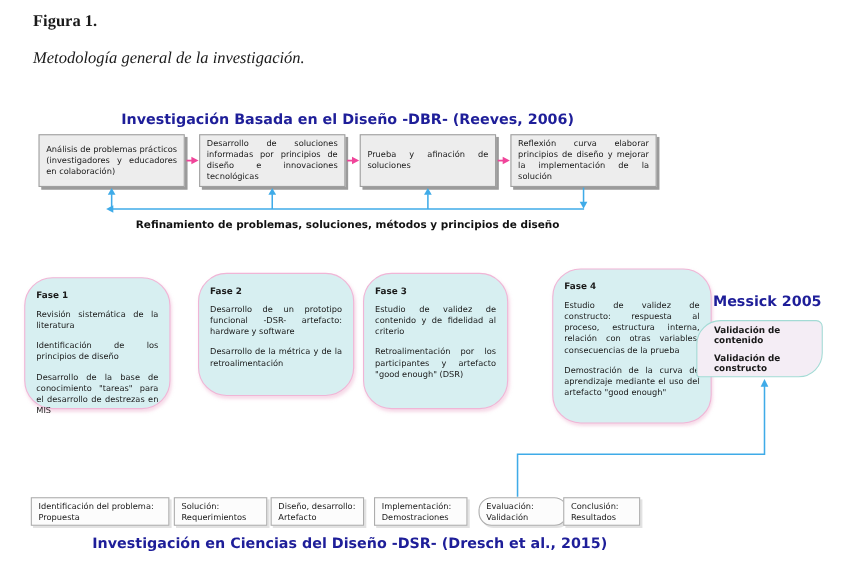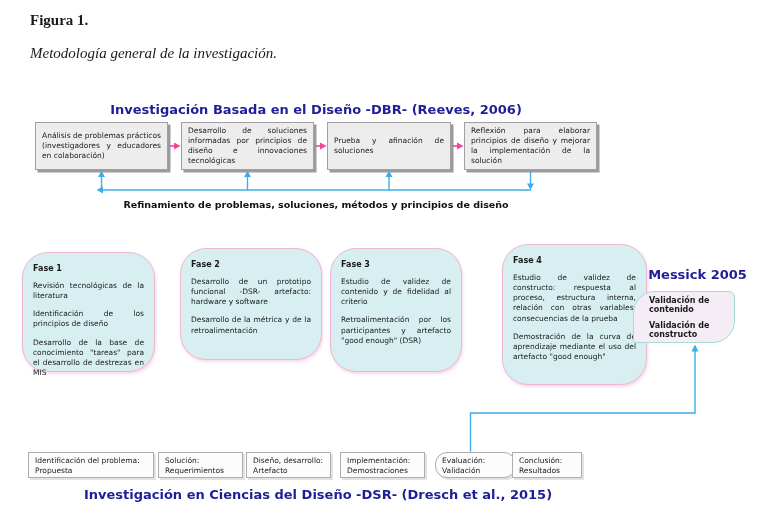--- a/index.html
+++ b/index.html
@@ -30,21 +30,21 @@
          border:1.3px solid var(--phase-border,#f0b5d6);border-radius:26px;
          box-shadow:1px 2px 3px rgba(230,150,190,0.35);
          padding:11px 10px;color:#1a1a1a;}
   .phase-title{font-weight:bold;font-size:8px;margin-bottom:8px;}
   .phase p{margin:0 0 8px 0;font-size:7.5px;line-height:1.35;text-align:justify;}
   .phase p:last-child{margin-bottom:0;}
 
   
   .messick-title{position:absolute;left:633px;top:267px;width:129px;text-align:center;
                  font-weight:bold;font-size:13px;color:var(--heading-blue,#1e1e99);}
-  .messick-box{position:absolute;left:633px;top:291px;width:102px;height:52px;box-sizing:border-box;
+  .messick-box{position:absolute;left:633px;top:291px;width:115px;height:52px;box-sizing:border-box;
                background:var(--messick-fill,#f4edf5);border:1.4px solid var(--messick-border,#a3dbd5);
                border-radius:22px 6px 22px 3px;
                display:flex;flex-direction:column;justify-content:center;gap:7px;
                padding-left:15px;}
   .messick-box div{font-size:8px;font-weight:bold;color:#1a1a1a;}
 
   
   .dsr-box{position:absolute;top:452px;height:26px;box-sizing:border-box;
            background:#fcfcfc;border:1px solid #adadad;box-shadow:2px 2px 0 #e2e2e2;
            padding:2.5px 6px;font-size:7.5px;line-height:1.4;color:#1a1a1a;}
@@ -59,27 +59,27 @@
   <div class="fig-head">
     <div class="fig-label">Figura 1.</div>
     <div class="fig-caption">Metodología general de la investigación.</div>
   </div>
 
   <div class="sec-title" style="left:35px;top:102px;width:562px;">Investigación Basada en el Diseño -DBR- (Reeves, 2006)</div>
 
   <div class="dbr-box" style="left:35px;width:133px;">Análisis de problemas prácticos (investigadores y educadores en colaboración)</div>
   <div class="dbr-box" style="left:181px;width:133px;">Desarrollo de soluciones informadas por principios de diseño e innovaciones tecnológicas</div>
   <div class="dbr-box" style="left:327px;width:124px;">Prueba y afinación de soluciones</div>
-  <div class="dbr-box" style="left:464px;width:133px;">Reflexión para elaborar principios de diseño y mejorar la implementación de la solución</div>
+  <div class="dbr-box" style="left:464px;width:133px;">Reflexión curva elaborar principios de diseño y mejorar la implementación de la solución</div>
 
   <div class="refine-label">Refinamiento de problemas, soluciones, métodos y principios de diseño</div>
 
   <div class="phase" style="left:22px;top:252px;width:133px;height:120px;">
     <div class="phase-title">Fase 1</div>
-    <p>Revisión tecnológicas de la literatura</p>
+    <p>Revisión sistemática de la literatura</p>
     <p>Identificación de los principios de diseño</p>
     <p>Desarrollo de la base de conocimiento "tareas" para el desarrollo de destrezas en MIS</p>
   </div>
 
   <div class="phase" style="left:180px;top:248px;width:142px;height:112px;">
     <div class="phase-title">Fase 2</div>
     <p>Desarrollo de un prototipo funcional -DSR- artefacto: hardware y software</p>
     <p>Desarrollo de la métrica y de la retroalimentación</p>
   </div>
 

